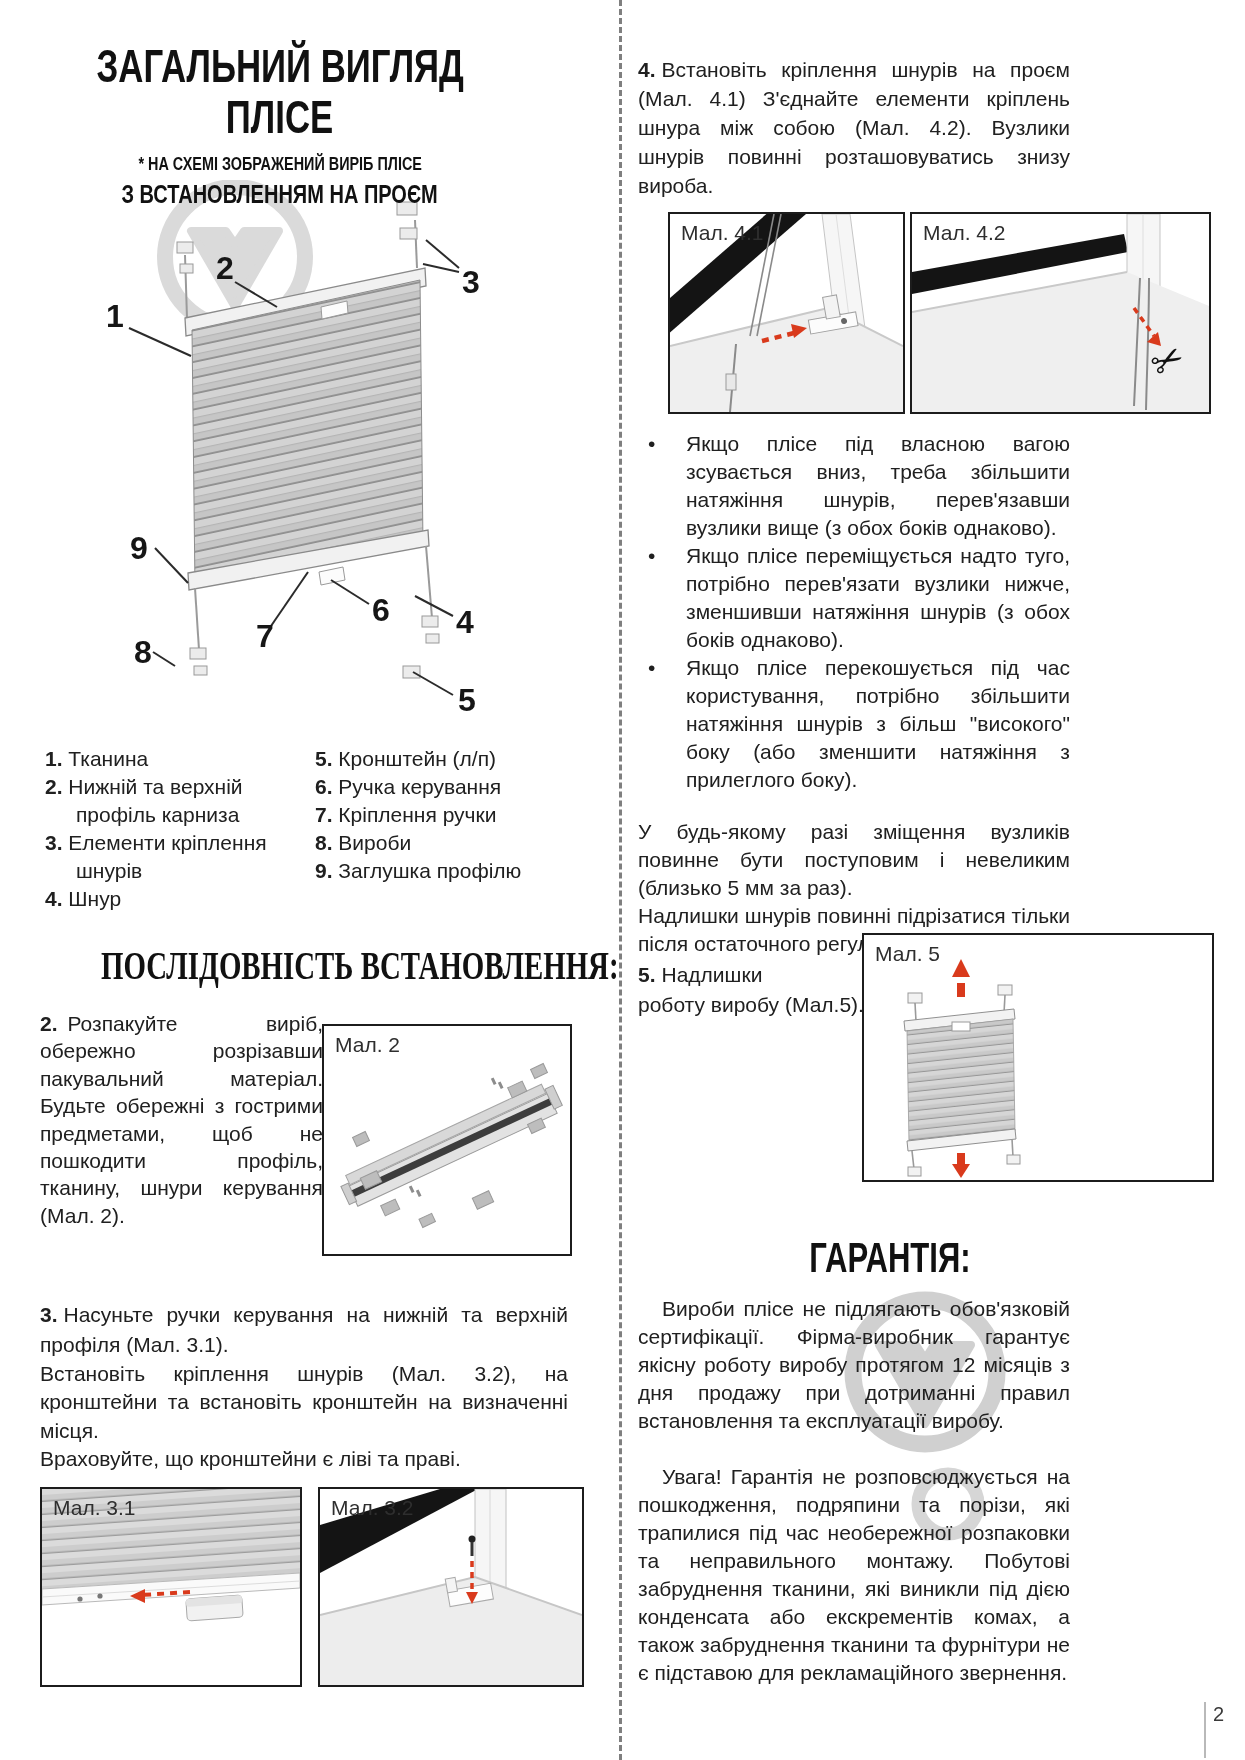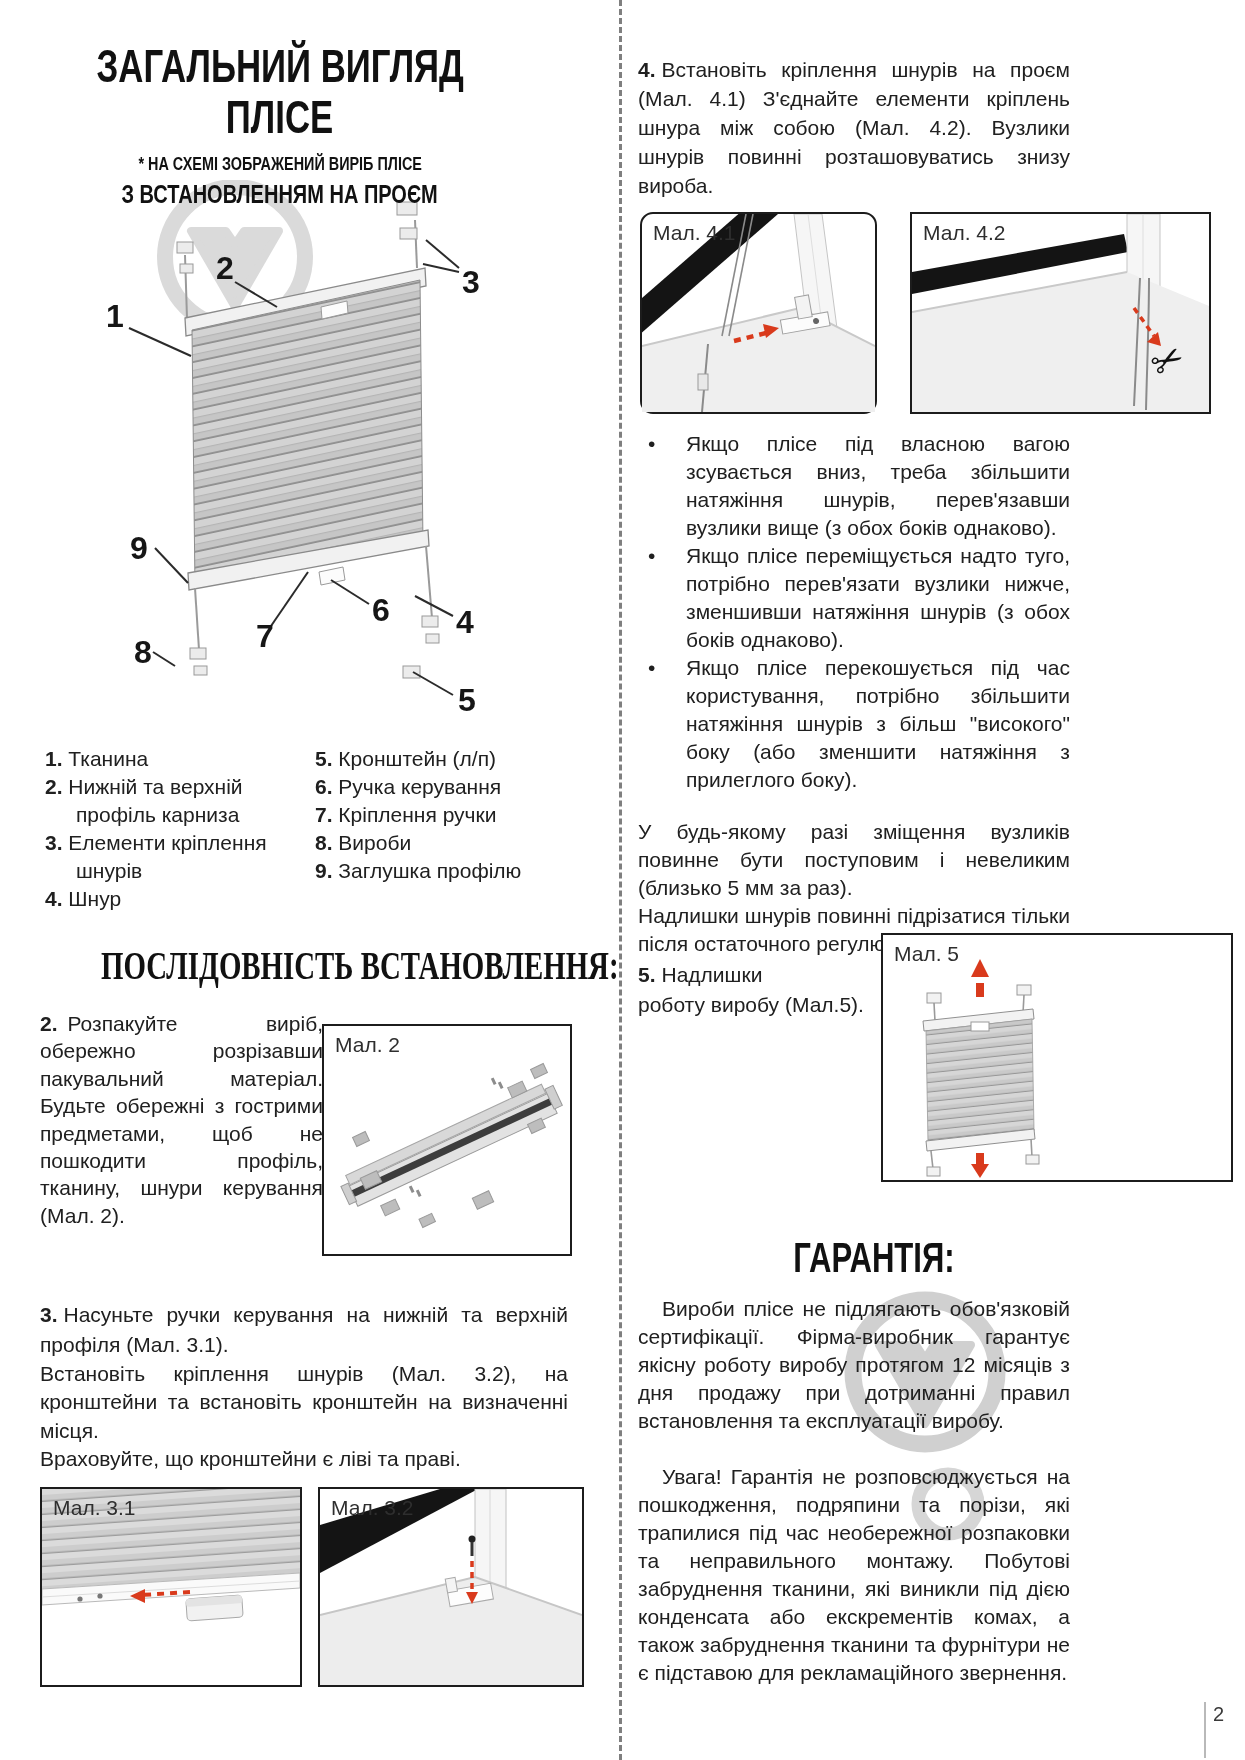--- a/index.html
+++ b/index.html
@@ -210,21 +210,21 @@
         <line x1="152" y1="72" x2="152" y2="102" stroke="#d93a1c" stroke-width="3.5" stroke-dasharray="6 5"></line>
         <polygon points="146,103 158,103 152,115" fill="#d93a1c"></polygon>
       </g>
     </svg>
   </div>
 
   <div class="abs body just" style="left:638px;top:55px;width:432px;line-height:29px;">
     <b class="stepnum" style="margin-right:6px;">4.</b><span>Встановіть кріплення шнурів на проєм (Мал. 4.1) З'єднайте елементи кріплень шнура між собою (Мал. 4.2). Вузлики шнурів повинні розташовуватись знизу вироба.</span>
   </div>
 
-  <div class="figbox" style="left:640px;top:212px;width:233px;height:198px;border-radius:13px;">
+  <div class="figbox" style="left:668px;top:212px;width:233px;height:198px;">
     <div class="figlabel">Мал. 4.1</div>
     <svg class="figsvg" width="233" height="198" viewBox="0 0 233 198">
       <line x1="-10" y1="110" x2="130" y2="-12" stroke="#141414" stroke-width="26"></line>
       <polygon points="152,0 180,0 206,198 176,198" fill="#f6f6f6" stroke="#c5c5c5"></polygon>
       <line x1="166" y1="0" x2="191" y2="198" stroke="#dedede"></line>
       <polygon points="0,132 158,94 233,132 233,198 0,198" fill="#efefef"></polygon>
       <polyline points="0,132 158,94 233,132" fill="none" stroke="#c9c9c9" stroke-width="2"></polyline>
       <g stroke="#8a8a8a" stroke-width="1.6">
         <line x1="104" y1="0" x2="80" y2="122"></line>
         <line x1="111" y1="0" x2="87" y2="122"></line>
@@ -272,21 +272,21 @@
   <div class="abs" style="left:638px;top:818px;width:432px;">
     <div class="note-line">У будь-якому разі зміщення вузликів повинне бути поступовим і невеликим (близько 5 мм за раз).</div>
     <div class="note-line">Надлишки шнурів повинні підрізатися тільки після остаточного регулювання.</div>
   </div>
 
   <div class="abs body" style="left:638px;top:960px;width:230px;line-height:30px;">
     <div><b class="stepnum" style="margin-right:6px;">5.</b><span>Надлишки</span></div>
     <div>роботу виробу (Мал.5).</div>
   </div>
 
-  <div class="figbox" style="left:862px;top:933px;width:348px;height:245px;margin-left:19px;">
+  <div class="figbox" style="left:862px;top:933px;width:348px;height:245px;">
     <div class="figlabel">Мал. 5</div>
     <svg class="figsvg" width="348" height="245" viewBox="0 0 348 245">
       <defs>
         <pattern id="p5" width="20" height="9.5" patternUnits="userSpaceOnUse" patternTransform="rotate(-6)">
           <rect width="20" height="9.5" fill="#c9c9c9"></rect>
           <rect width="20" height="4.5" fill="#d6d6d6"></rect>
           <line x1="0" y1="9" x2="20" y2="9" stroke="#979797" stroke-width="1.2"></line>
         </pattern>
       </defs>
       <rect x="44" y="58" width="14" height="10" fill="#f2f2f2" stroke="#999"></rect>
@@ -305,21 +305,21 @@
         <polygon points="97,24 88,42 106,42"></polygon>
         <rect x="93" y="48" width="8" height="14"></rect>
       </g>
       <g fill="#d93a1c">
         <rect x="93" y="218" width="8" height="13"></rect>
         <polygon points="97,243 88,229 106,229"></polygon>
       </g>
     </svg>
   </div>
 
-  <div class="abs center" style="left:658px;top:1234px;width:432px;font-size:42px;line-height:48px;">
+  <div class="abs center" style="left:674px;top:1234px;width:432px;font-size:42px;line-height:48px;">
     <span class="cond">ГАРАНТІЯ:</span>
   </div>
 
   <svg class="wm" style="left:830px;top:1282px;" width="210" height="270" viewBox="0 0 210 270">
     <g transform="translate(95,90)">
       <circle r="72" fill="none" stroke="#d0d0d0" stroke-width="17"></circle>
       <path d="M -46,-27 L -9,-27 L 0,-13 L 9,-27 L 46,-27 L 0,52 Z" fill="#d0d0d0" stroke="#d0d0d0" stroke-width="8" stroke-linejoin="round"></path>
     </g>
     <circle cx="118" cy="222" r="30" fill="none" stroke="#d6d6d6" stroke-width="13"></circle>
   </svg>

